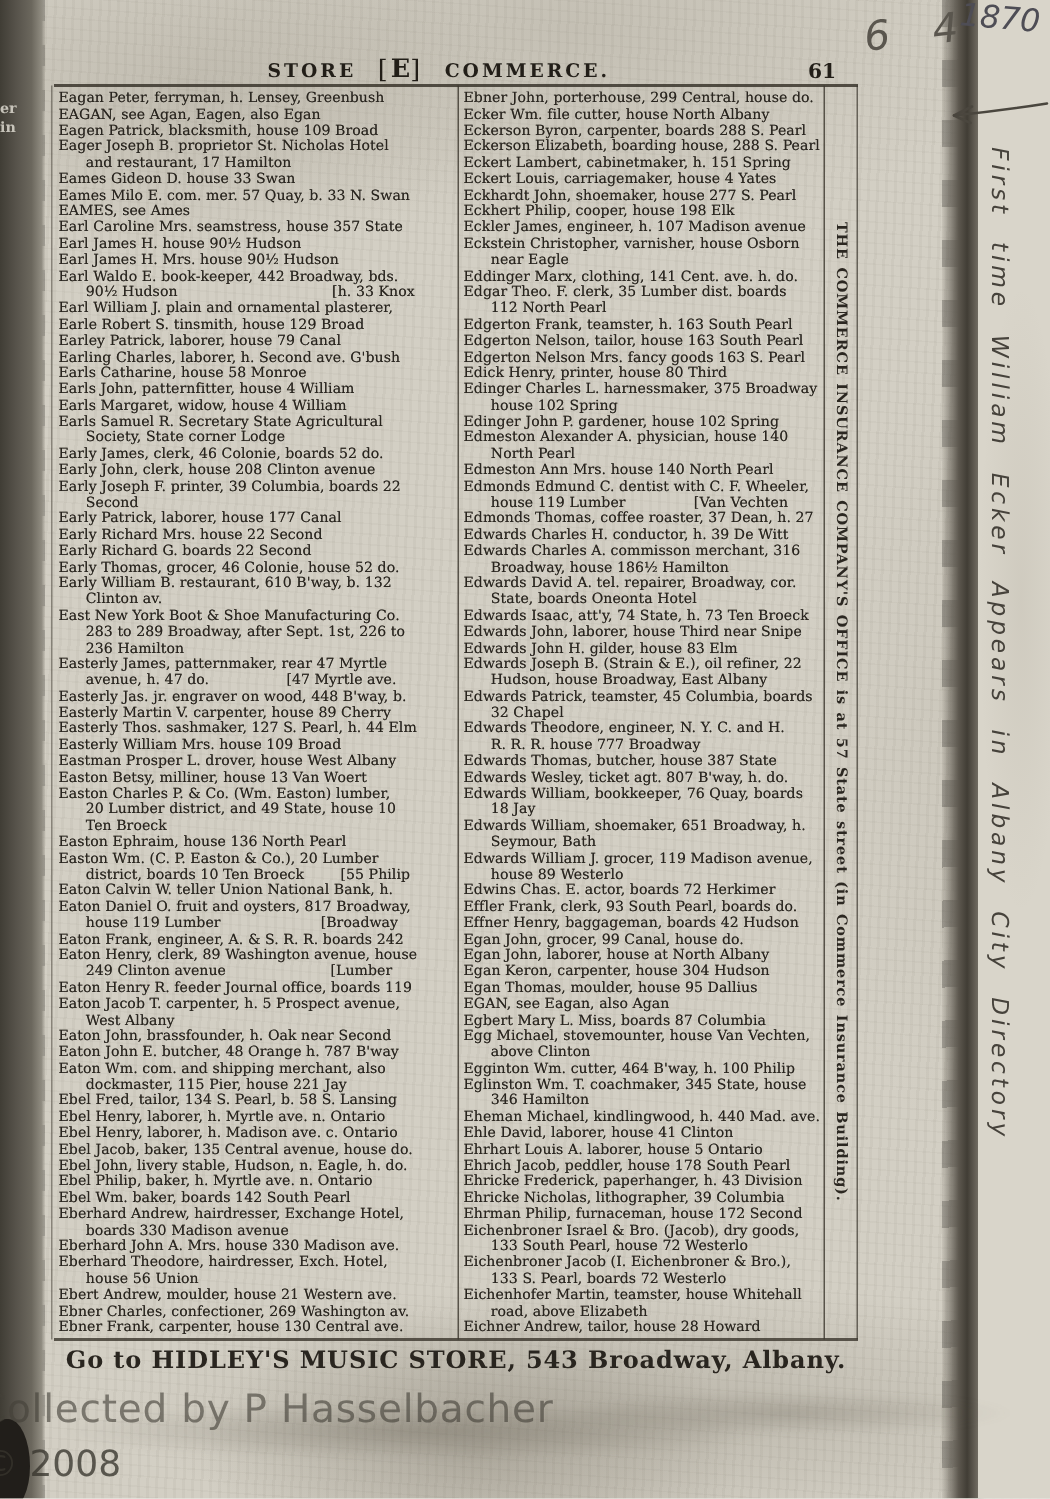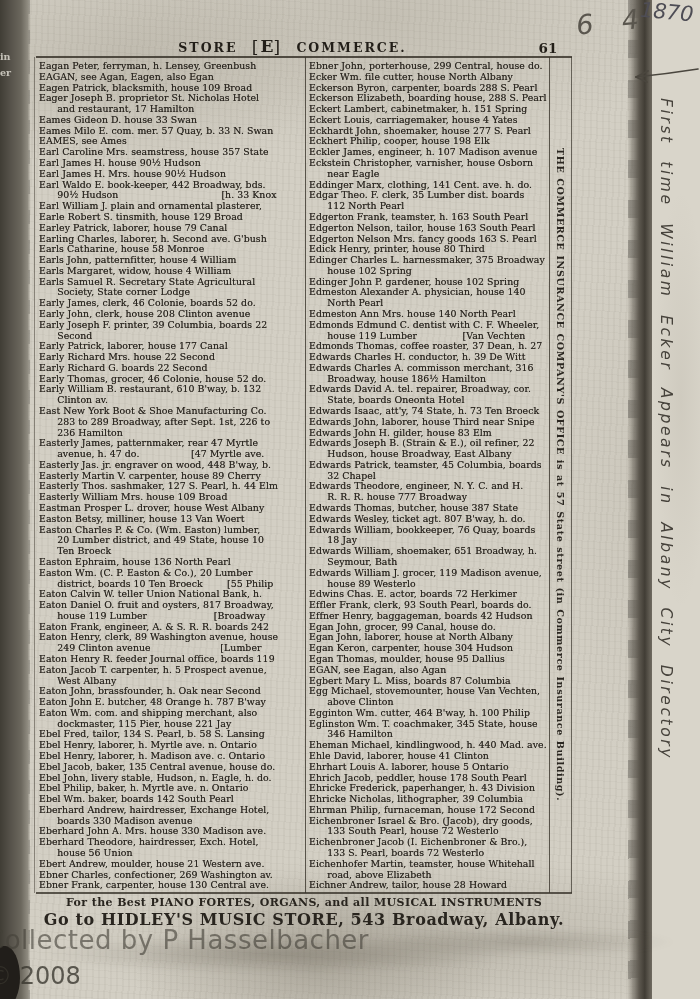--- a/index.html
+++ b/index.html
@@ -63,21 +63,21 @@
 </head>
 <body>
 
 <div class="scan">
 
   <div class="edge-left"></div>
   <div class="edge-right"></div>
   <div class="outer-right"></div>
 
   <span class="edge-frag" style="left:0;top:50px;margin-top:17px;">er</span>
-  <span class="edge-frag" style="left:0;top:51px;">in</span>
+  <span class="edge-frag" style="left:0;top:80px;">in</span>
 
   <div class="header">
     <span>STORE</span>
     <span class="bk">[</span><span class="bigE">E</span><span class="bk">]</span>
     <span>COMMERCE.</span>
   </div>
   <div class="pageno">61</div>
 
   <div class="hand hand-64">6 4</div>
   <div class="hand hand-1870">1870</div>
@@ -95,21 +95,20 @@
   <div class="vertical-ad">THE COMMERCE INSURANCE COMPANY'S OFFICE is at 57 State street (in Commerce Insurance Building).</div>
 
   <div class="hand hand-note">First time William Ecker Appears in Albany City Directory</div>
 
   <svg class="arrow" width="74" height="26" viewBox="0 0 74 26">
     <path d="M72 7 Q40 12 10 15" fill="none" stroke="#4a463e" stroke-width="1.7" stroke-linecap="round"></path>
     <path d="M10 15 L22 9 M10 15 L21 20" fill="none" stroke="#4a463e" stroke-width="1.7" stroke-linecap="round"></path>
   </svg>
 
   <div class="footer">
-    <div class="f1">For the Best PIANO FORTES, ORGANS, and all MUSICAL INSTRUMENTS</div>
     <div class="f2">Go to HIDLEY'S MUSIC STORE, 543 Broadway, Albany.</div>
   </div>
 
   <div class="smudge-bottom"></div>
   <div class="blob"></div>
 
   <div class="watermark">Collected by P Hasselbacher</div>
   <div class="copyright">© 2008</div>
 
 </div>

